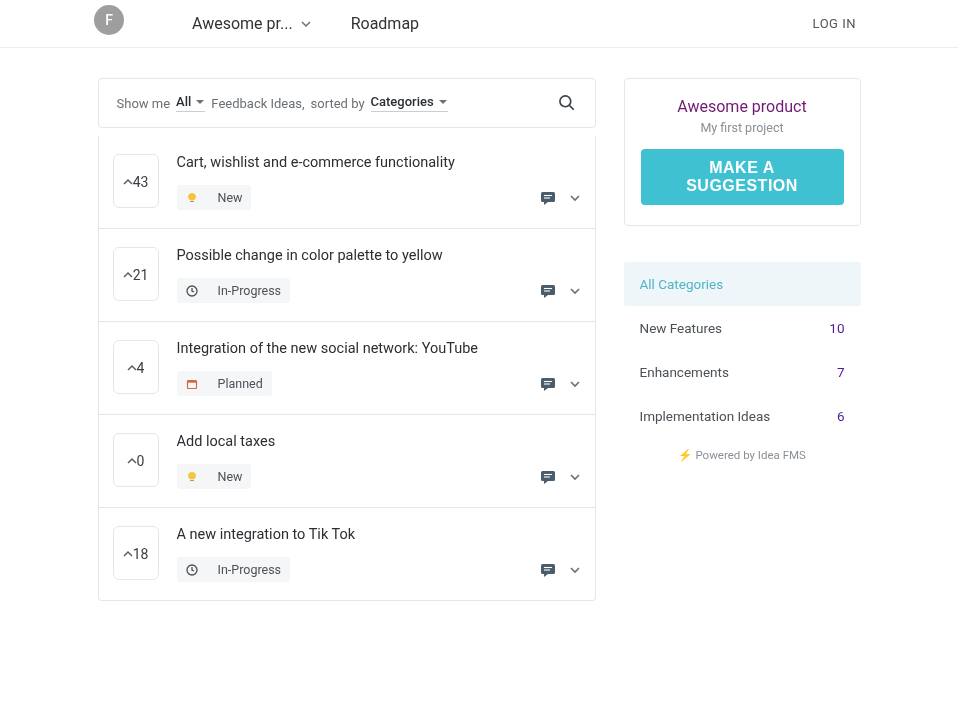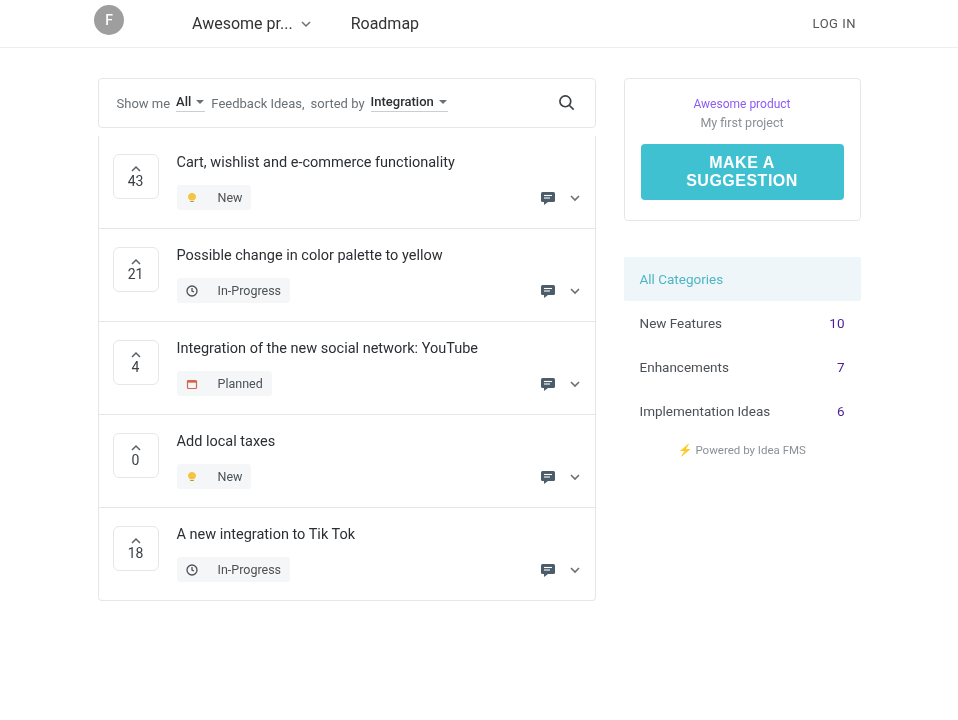--- a/index.html
+++ b/index.html
@@ -16,33 +16,33 @@
 .side-col { width: 237px; }
 
 .filterbar { border: 1px solid #e4e7ea; border-radius: 4px; padding: 14px 18px; display: flex; align-items: center; font-size: 13px; color: #6a7075; gap: 6px; }
 .filterbar .val { color: #2b2f33; font-weight: 500; border-bottom: 1px solid #c9ced2; padding-bottom: 2px; display: inline-flex; align-items: center; gap: 4px; cursor: pointer; }
 .filterbar .spacer { flex: 1; }
 .search-icon { width: 20px; height: 20px; cursor: pointer; }
 
 .list { border: 1px solid #e4e7ea; border-top: none; border-radius: 0 0 4px 4px; margin-top: 8px; }
 .item { display: flex; padding: 18px 14px; border-top: 1px solid #e4e7ea; }
 .item:first-child { border-top: none; }
-.vote { width: 46px; height: 45px; border: 1px solid #e4e7ea; border-radius: 6px; display: flex; flex-direction: column; align-items: center; justify-content: center; cursor: pointer; flex-shrink: 0; }
+.vote { width: 46px; height: 54px; border: 1px solid #e4e7ea; border-radius: 6px; display: flex; flex-direction: row; align-items: center; justify-content: center; cursor: pointer; flex-shrink: 0; }
 .vote .chev { font-size: 10px; color: #5a6066; }
 .vote .num { font-size: 14px; color: #3b4045; margin-top: 1px; }
 .item-body { flex: 1; padding-left: 18px; }
 .item-title { font-size: 14.5px; color: #2b2f33; margin-bottom: 14px; cursor: pointer; }
 .item-foot { display: flex; align-items: center; }
 .badge { display: inline-flex; align-items: center; gap: 20px; background: #f5f6f7; border-radius: 3px; padding: 5px 9px; font-size: 12.5px; color: #4b5156; }
 .badge-icon { width: 12px; height: 12px; display: inline-block; }
 .comment-icon { margin-left: auto; cursor: pointer; }
 .expand-chev { margin-left: 12px; cursor: pointer; color: #6a7075; font-size: 12px; }
 
 .card { border: 1px solid #e4e7ea; border-radius: 4px; padding: 18px 16px 20px; text-align: center; }
-.card-title { font-size: 12px; color: #8b5cf6; margin-bottom: 4px; }
+.card-title { font-size: 16px; color: #701a75; margin-bottom: 4px; }
 .card-sub { font-size: 12.5px; color: #8a9096; margin-bottom: 14px; }
 .cta { display: inline-block; background: #3fc1d1; color: #fff; font-size: 16px; letter-spacing: 0.5px; font-weight: 600; padding: 10px 16px; border-radius: 4px; cursor: pointer; border: none; }
 
 .cats { margin-top: 36px; }
 .cat { display: flex; justify-content: space-between; padding: 14px 16px; font-size: 13.5px; color: #4b5156; cursor: pointer; }
 .cat.active { background: #eef6f9; color: #4fb5c6; border-radius: 2px; }
 .cat .count { color: #4c1d95; }
 
 .powered { margin-top: 10px; text-align: center; font-size: 11.5px; color: #8a9096; display: flex; align-items: center; justify-content: center; gap: 3px; }
 .bolt { color: #f5a623; }
@@ -71,21 +71,21 @@
       <span>Show me</span>
       <span class="val">
         <span>All</span>
         <svg class="chev-svg" viewBox="0 0 10 10">
             <path d="M1 3 L5 7 L9 3" fill="#6a7075"></path>
           </svg>
       </span>
       <span>Feedback Ideas,</span>
       <span>sorted by</span>
       <span class="val">
-        <span>Integration</span>
+        <span>Categories</span>
         <svg class="chev-svg" viewBox="0 0 10 10">
             <path d="M1 3 L5 7 L9 3" fill="#6a7075"></path>
           </svg>
       </span>
       <span class="spacer"></span>
       <svg class="search-icon" viewBox="0 0 24 24">
           <circle cx="10" cy="10" r="6.5" fill="none" stroke="#3b4045" stroke-width="2"></circle>
           <line x1="15" y1="15" x2="20" y2="20" stroke="#3b4045" stroke-width="2"></line>
         </svg>
     </div>

